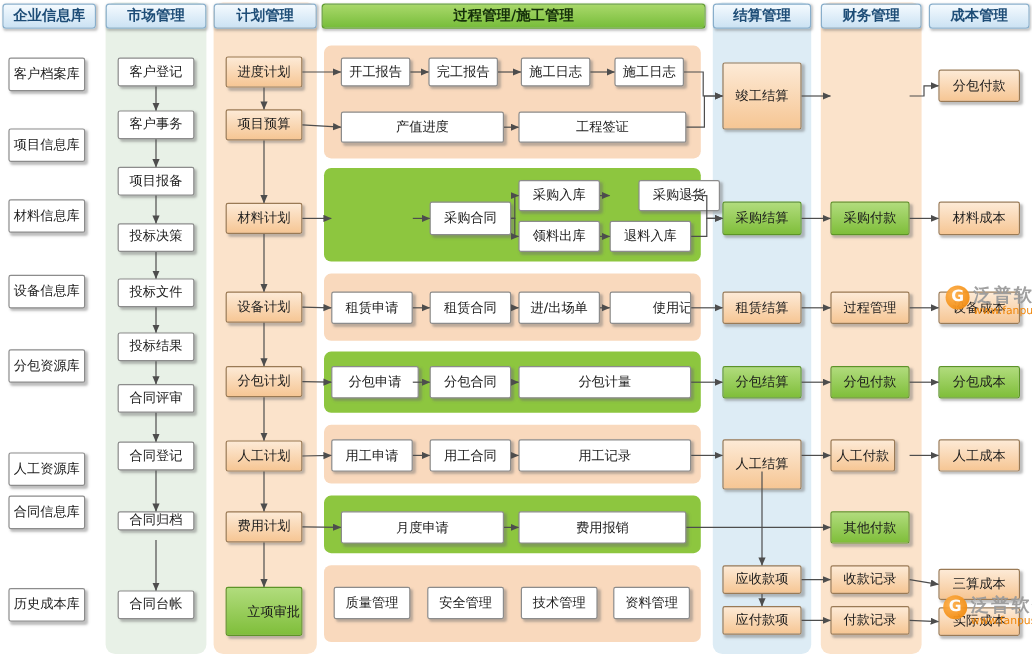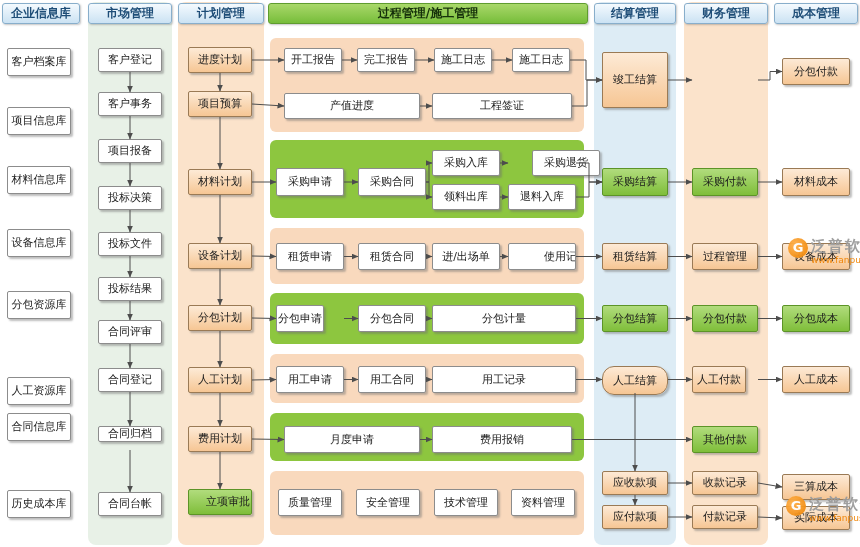--- a/index.html
+++ b/index.html
@@ -100,54 +100,53 @@
     <div class="node white" style="left: 98px; top: 368px; width: 64px; height: 24px;">合同登记</div>
     <div class="node white" style="left: 98px; top: 426px; width: 64px; height: 16px;">合同归档</div>
     <div class="node white" style="left: 98px; top: 492px; width: 64px; height: 24px;">合同台帐</div>
     <div class="node peach" style="left: 188px; top: 47px; width: 64px; height: 26px;">进度计划</div>
     <div class="node peach" style="left: 188px; top: 91px; width: 64px; height: 26px;">项目预算</div>
     <div class="node peach" style="left: 188px; top: 169px; width: 64px; height: 26px;">材料计划</div>
     <div class="node peach" style="left: 188px; top: 243px; width: 64px; height: 26px;">设备计划</div>
     <div class="node peach" style="left: 188px; top: 305px; width: 64px; height: 26px;">分包计划</div>
     <div class="node peach" style="left: 188px; top: 367px; width: 64px; height: 26px;">人工计划</div>
     <div class="node peach" style="left: 188px; top: 426px; width: 64px; height: 26px;">费用计划</div>
-    <div class="node green" style="left: 188px; top: 489px; width: 64px; height: 26px; padding-left: 16px;">立项审批</div>
+    <div class="node green" style="left: 188px; top: 489px; width: 64px; height: 41px; padding-left: 16px;">立项审批</div>
     <div class="node white" style="left: 284px; top: 48px; width: 58px; height: 24px;">开工报告</div>
     <div class="node white" style="left: 357px; top: 48px; width: 58px; height: 24px;">完工报告</div>
     <div class="node white" style="left: 434px; top: 48px; width: 58px; height: 24px;">施工日志</div>
     <div class="node white" style="left: 512px; top: 48px; width: 58px; height: 24px;">施工日志</div>
     <div class="node white" style="left: 284px; top: 93px; width: 136px; height: 26px;">产值进度</div>
     <div class="node white" style="left: 432px; top: 93px; width: 140px; height: 26px;">工程签证</div>
-    <div class="node white" style="left: 276px; top: 168px; width: 68px; height: 28px;">采购申请</div>
     <div class="node white" style="left: 358px; top: 168px; width: 68px; height: 28px;">采购合同</div>
     <div class="node white" style="left: 432px; top: 150px; width: 68px; height: 26px;">采购入库</div>
     <div class="node white" style="left: 432px; top: 184px; width: 68px; height: 26px;">领料出库</div>
     <div class="node white" style="left: 532px; top: 150px; width: 68px; height: 26px;">采购退货</div>
     <div class="node white" style="left: 508px; top: 184px; width: 68px; height: 26px;">退料入库</div>
     <div class="node white" style="left: 276px; top: 243px; width: 68px; height: 27px;">租赁申请</div>
     <div class="node white" style="left: 358px; top: 243px; width: 68px; height: 27px;">租赁合同</div>
     <div class="node white" style="left: 432px; top: 243px; width: 68px; height: 27px;">进/出场单</div>
     <div class="node white" style="left: 508px; top: 243px; width: 68px; height: 27px; padding-left: 48px;">使用记录</div>
-    <div class="node white" style="left: 276px; top: 305px; width: 48px; height: 27px;">分包申请</div>
+    <div class="node white" style="left: 276px; top: 305px; width: 73px; height: 27px;">分包申请</div>
     <div class="node white" style="left: 358px; top: 305px; width: 68px; height: 27px;">分包合同</div>
     <div class="node white" style="left: 432px; top: 305px; width: 144px; height: 27px;">分包计量</div>
     <div class="node white" style="left: 276px; top: 366px; width: 68px; height: 27px;">用工申请</div>
     <div class="node white" style="left: 358px; top: 366px; width: 68px; height: 27px;">用工合同</div>
     <div class="node white" style="left: 432px; top: 366px; width: 144px; height: 27px;">用工记录</div>
     <div class="node white" style="left: 284px; top: 426px; width: 136px; height: 27px;">月度申请</div>
     <div class="node white" style="left: 432px; top: 426px; width: 140px; height: 27px;">费用报销</div>
     <div class="node white" style="left: 278px; top: 489px; width: 64px; height: 27px;">质量管理</div>
     <div class="node white" style="left: 356px; top: 489px; width: 64px; height: 27px;">安全管理</div>
     <div class="node white" style="left: 434px; top: 489px; width: 64px; height: 27px;">技术管理</div>
     <div class="node white" style="left: 511px; top: 489px; width: 64px; height: 27px;">资料管理</div>
     <div class="node peach" style="left: 602px; top: 52px; width: 66px; height: 56px;">竣工结算</div>
     <div class="node green" style="left: 602px; top: 168px; width: 66px; height: 28px;">采购结算</div>
     <div class="node peach" style="left: 602px; top: 243px; width: 66px; height: 27px;">租赁结算</div>
     <div class="node green" style="left: 602px; top: 305px; width: 66px; height: 27px;">分包结算</div>
-    <div class="node peach" style="left: 602px; top: 366px; width: 66px; height: 29px; border-radius: 12px;">人工结算</div>
+    <div class="node peach" style="left: 602px; top: 366px; width: 66px; height: 42px;">人工结算</div>
     <div class="node peach" style="left: 602px; top: 471px; width: 66px; height: 24px;">应收款项</div>
     <div class="node peach" style="left: 602px; top: 505px; width: 66px; height: 24px;">应付款项</div>
     <div class="node green" style="left: 692px; top: 168px; width: 66px; height: 28px;">采购付款</div>
     <div class="node peach" style="left: 692px; top: 243px; width: 66px; height: 27px;">过程管理</div>
     <div class="node green" style="left: 692px; top: 305px; width: 66px; height: 27px;">分包付款</div>
     <div class="node peach" style="left: 692px; top: 366px; width: 54px; height: 27px;">人工付款</div>
     <div class="node green" style="left: 692px; top: 426px; width: 66px; height: 27px;">其他付款</div>
     <div class="node peach" style="left: 692px; top: 471px; width: 66px; height: 24px;">收款记录</div>
     <div class="node peach" style="left: 692px; top: 505px; width: 66px; height: 24px;">付款记录</div>
     <div class="node peach" style="left: 782px; top: 58px; width: 68px; height: 27px;">分包付款</div>

